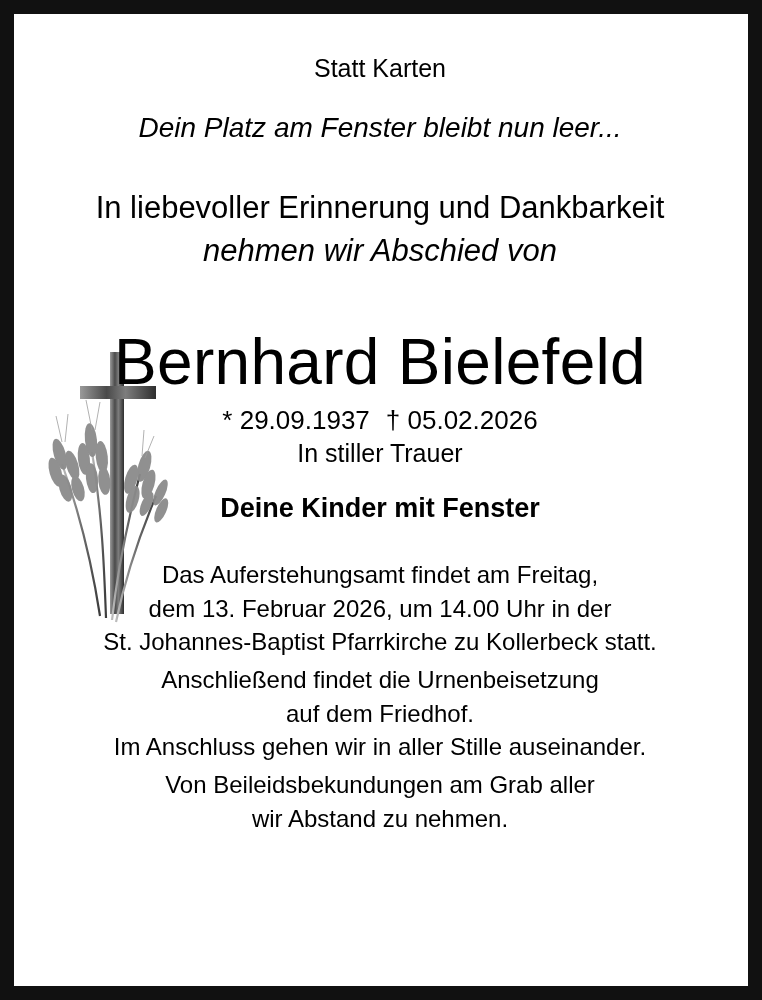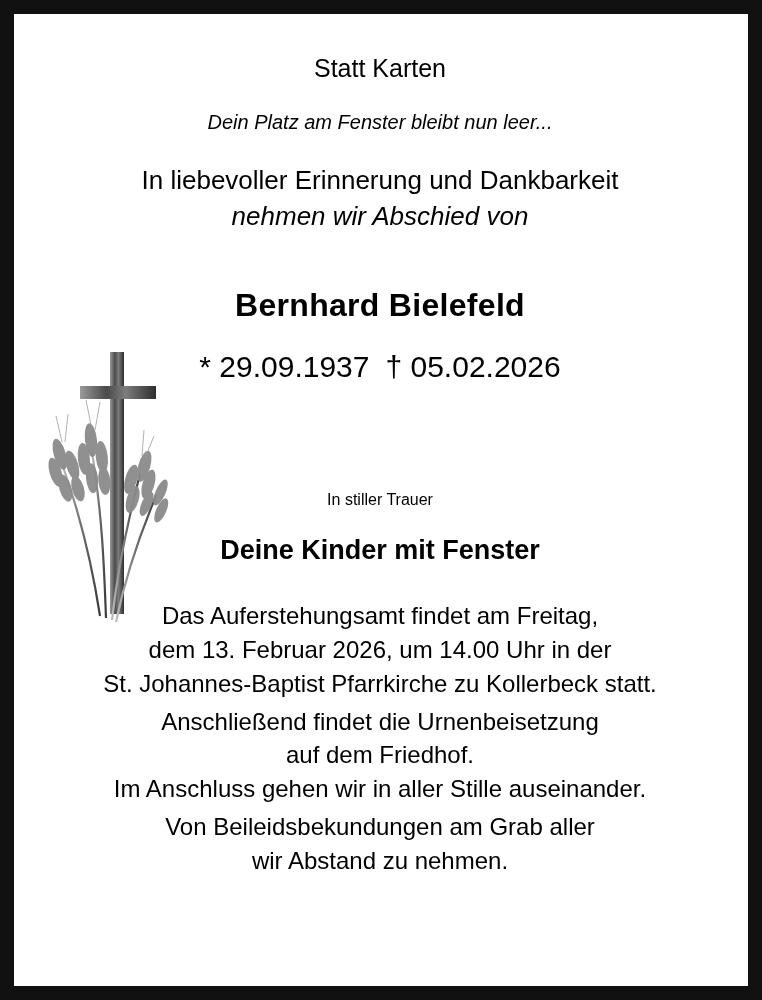--- a/index.html
+++ b/index.html
@@ -38,49 +38,47 @@
     text-align: center;
   }
   .line {
     line-height: 1.28;
   }
   .statt {
     font-size: 25px;
     margin-top: 12px;
   }
   .motto {
-    font-size: 20px;
+    font-size: 28px;
     font-style: italic;
     margin-top: 26px;
   }
   .intro {
-    font-size: 26px;
-    margin-top: 28px;
+    font-size: 31px;
+    margin-top: 42px;
   }
   .intro .line + .line {
     margin-top: 3px;
     font-style: italic;
   }
   .name {
-    font-size: 32px;
-    font-weight: bold;
+    font-size: 64px;
+    font-weight: normal;
     letter-spacing: 0.3px;
     margin-top: 52px;
   }
   .dates {
-    font-size: 30px;
-    margin-top: 22px;
+    font-size: 26px;
   }
   .dates .sep {
     display: inline-block;
     width: 16px;
   }
   .mourn {
-    font-size: 16px;
-    margin-top: 104px;
+    font-size: 25px;
   }
   .family {
     font-size: 27px;
     font-weight: bold;
     margin-top: 22px;
   }
   .address {
     font-size: 25px;
     margin-top: 60px;
   }

